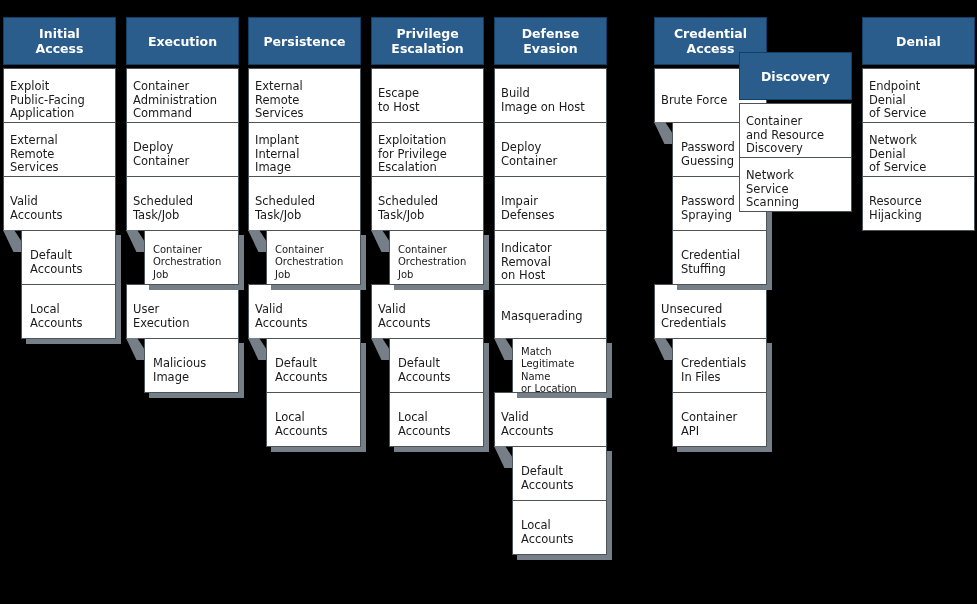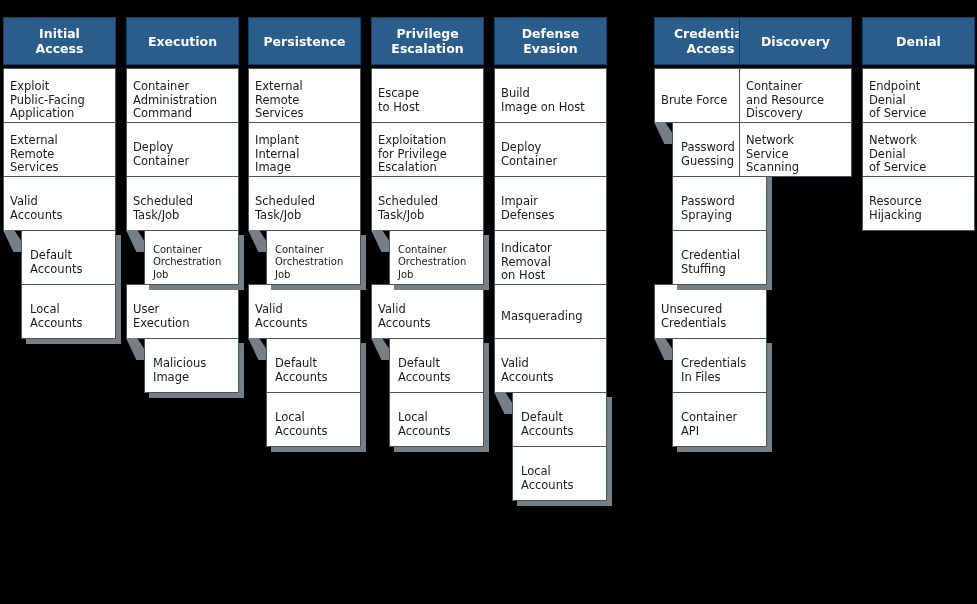--- a/index.html
+++ b/index.html
@@ -163,20 +163,27 @@
         <div class="cell">Build
 Image on Host</div>
         <div class="cell">Deploy
 Container</div>
         <div class="cell">Impair
 Defenses</div>
         <div class="cell">Indicator
 Removal
 on Host</div>
         <div class="cell">Masquerading</div>
+        <div class="subgroup">
+          <div class="connector"></div>
+          <div class="cell small">Match
+Legitimate
+Name
+or Location</div>
+        </div>
         <div class="cell">Valid
 Accounts</div>
         <div class="subgroup">
           <div class="connector"></div>
           <div class="cell">Default
 Accounts</div>
           <div class="cell">Local
 Accounts</div>
         </div>
       </div>
@@ -201,21 +208,21 @@
         <div class="subgroup">
           <div class="connector"></div>
           <div class="cell">Credentials
 In Files</div>
           <div class="cell">Container
 API</div>
         </div>
       </div>
   </div>
 
-  <div class="column" style="left: 739px; width: 113px;">
+  <div class="column" style="left: 739px; width: 113px; margin-top: 35px;">
     <div class="tactic-header">Discovery</div>
     <div class="cells">
         <div class="cell">Container
 and Resource
 Discovery</div>
         <div class="cell">Network
 Service
 Scanning</div>
       </div>
   </div>

